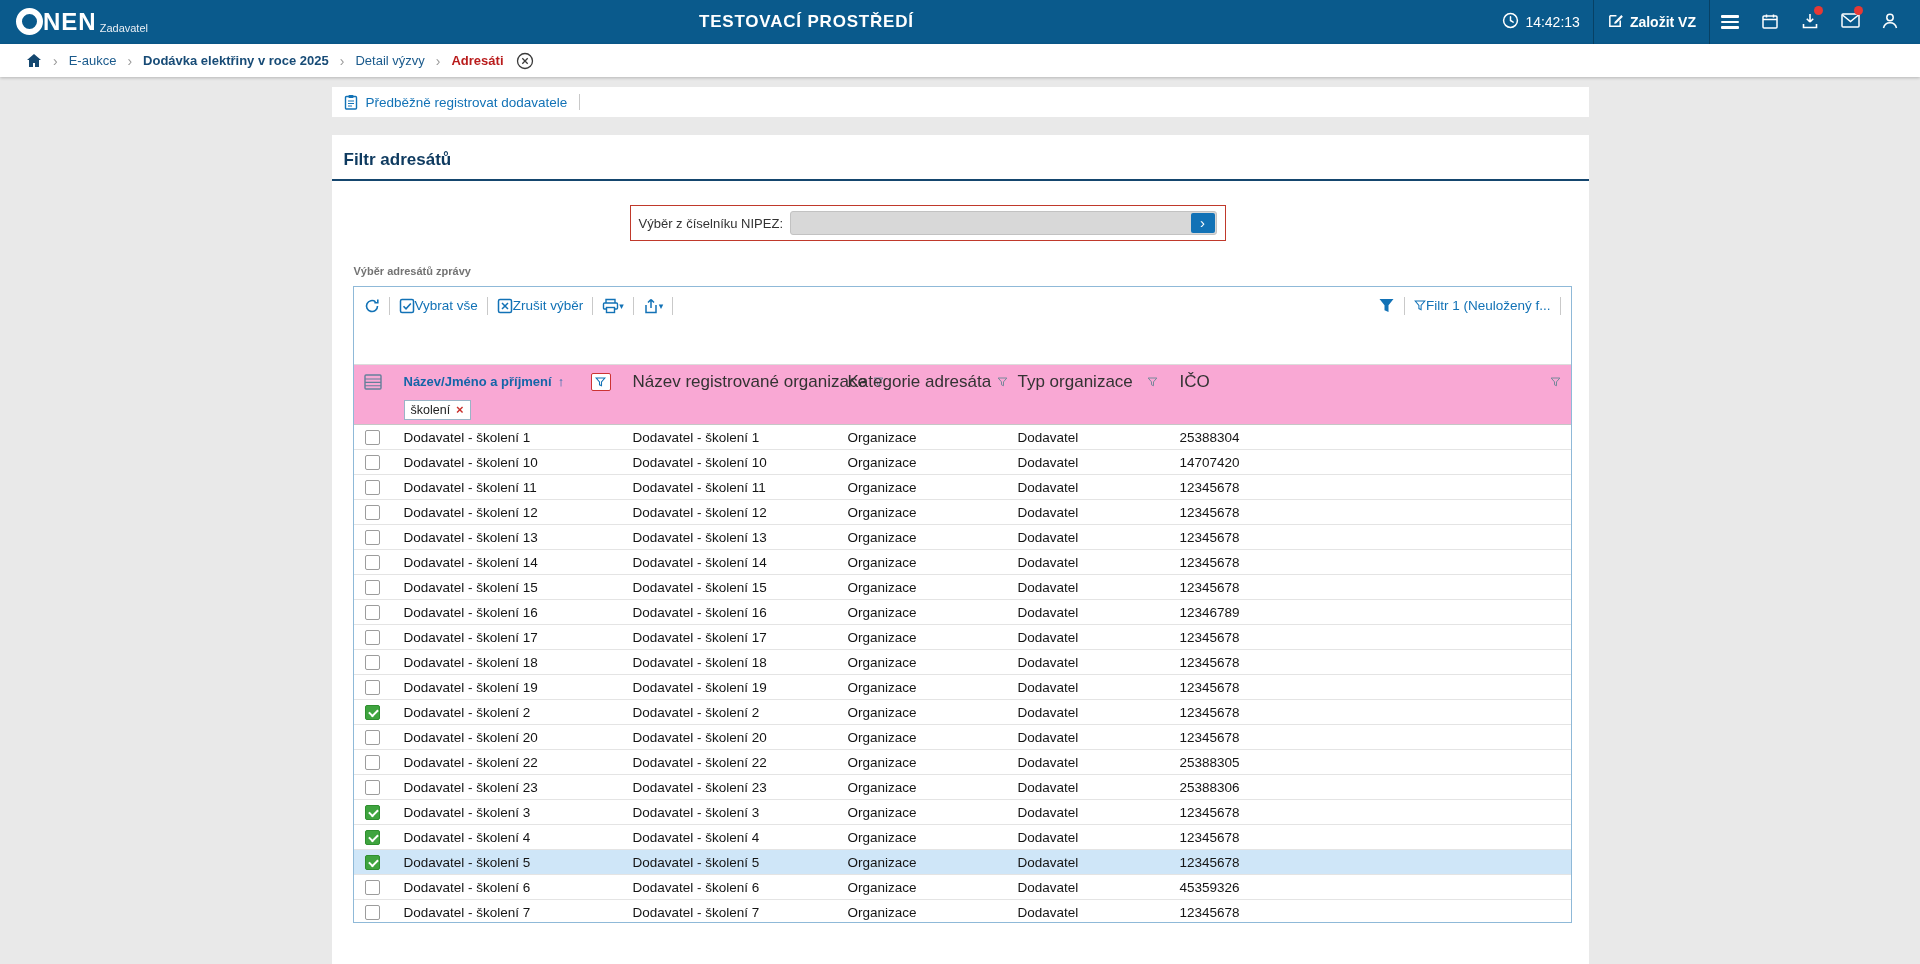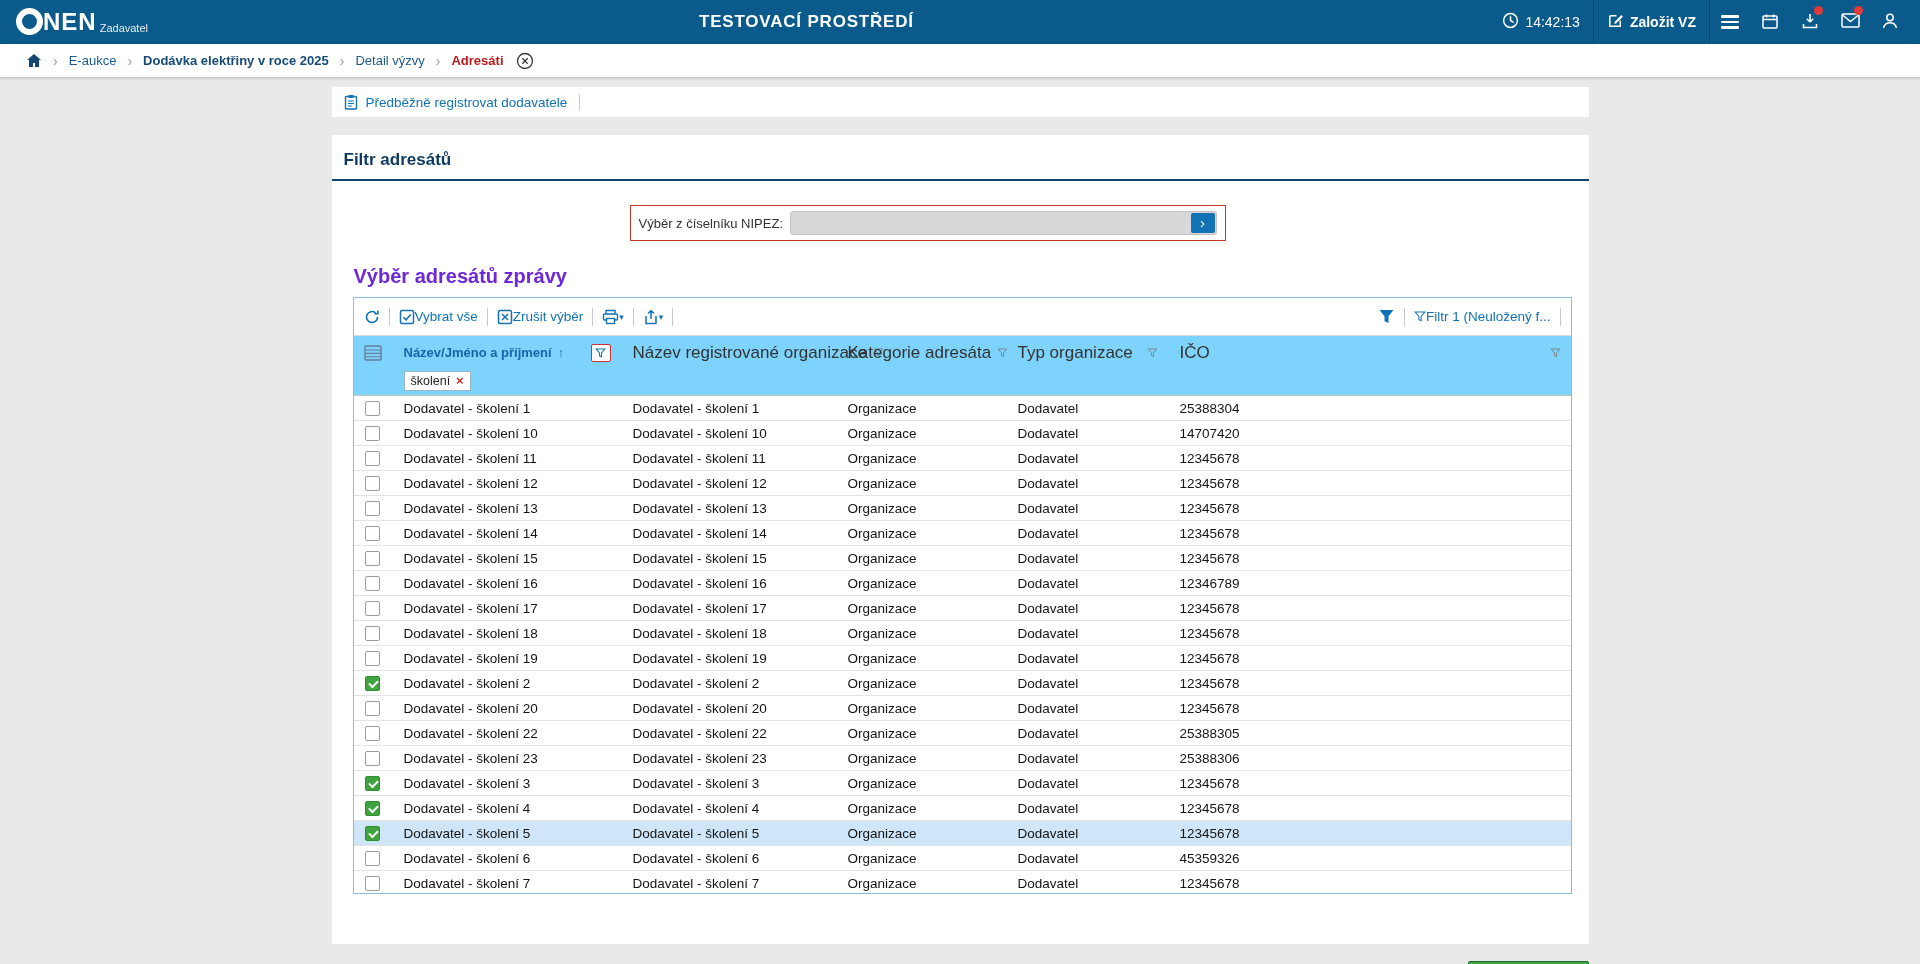--- a/index.html
+++ b/index.html
@@ -68,32 +68,32 @@
   .nipez-label { font-size:13px; color:#333; white-space:nowrap; }
   .nipez-field {
     flex:1; height:24px; background:#d8d8d8; border:1px solid #c2c2c2; border-radius:3px;
     display:flex; align-items:center; justify-content:flex-end; padding-right:1px; cursor:pointer;
   }
   .nipez-go {
     width:24px; height:20px; background:#1272b6; color:#fff; border:none; border-radius:2px;
     font-size:15px; line-height:20px; cursor:pointer;
   }
 
-  .grid-title { margin:24px 0 9px 22px; font-size:20px; font-weight:bold; color:#6d28d9; }
+  .grid-title { margin:24px 0 9px 22px; font-size:11px; font-weight:bold; color:#737373; }
 
   
   .grid-wrap { margin-left:21px; width:1219px; border:1px solid #8fb9d8; background:#fff; }
 
   .toolbar { height:37px; display:flex; align-items:center; padding:0 10px; gap:9px; }
   .tb-item { display:flex; align-items:center; font-size:13.5px; color:#1272b6; background:none; border:none; cursor:pointer; }
   .tb-div { width:1px; height:18px; background:#c9c9c9; }
   .caret { font-size:9px; color:#1272b6; }
   .tb-right { margin-left:auto; display:flex; align-items:center; gap:9px; }
 
-  .thead { background:#7dd3fc; border-top:1px solid #dcdcdc; border-bottom:1px solid #c6c6c6; }
+  .thead { background:#f9a8d4; border-top:1px solid #dcdcdc; border-bottom:1px solid #c6c6c6;margin-top:40px; }
   .thead-row { display:flex; align-items:center; height:33px; }
   .c0 { width:38px; display:flex; justify-content:center; flex:none; }
   .c1 { width:229px; flex:none; }
   .c2 { width:215px; flex:none; }
   .c3 { width:170px; flex:none; }
   .c4 { width:162px; flex:none; }
   .c5 { flex:1; }
   .hcell { display:flex; align-items:center; gap:6px; padding:0 10px 0 12px; width:100%; cursor:pointer; }
   .hlabel { font-size:17px; color:#333; white-space:nowrap; }
   .hlabel-sorted { font-size:13px; color:#1565a8; font-weight:bold; white-space:nowrap; }

